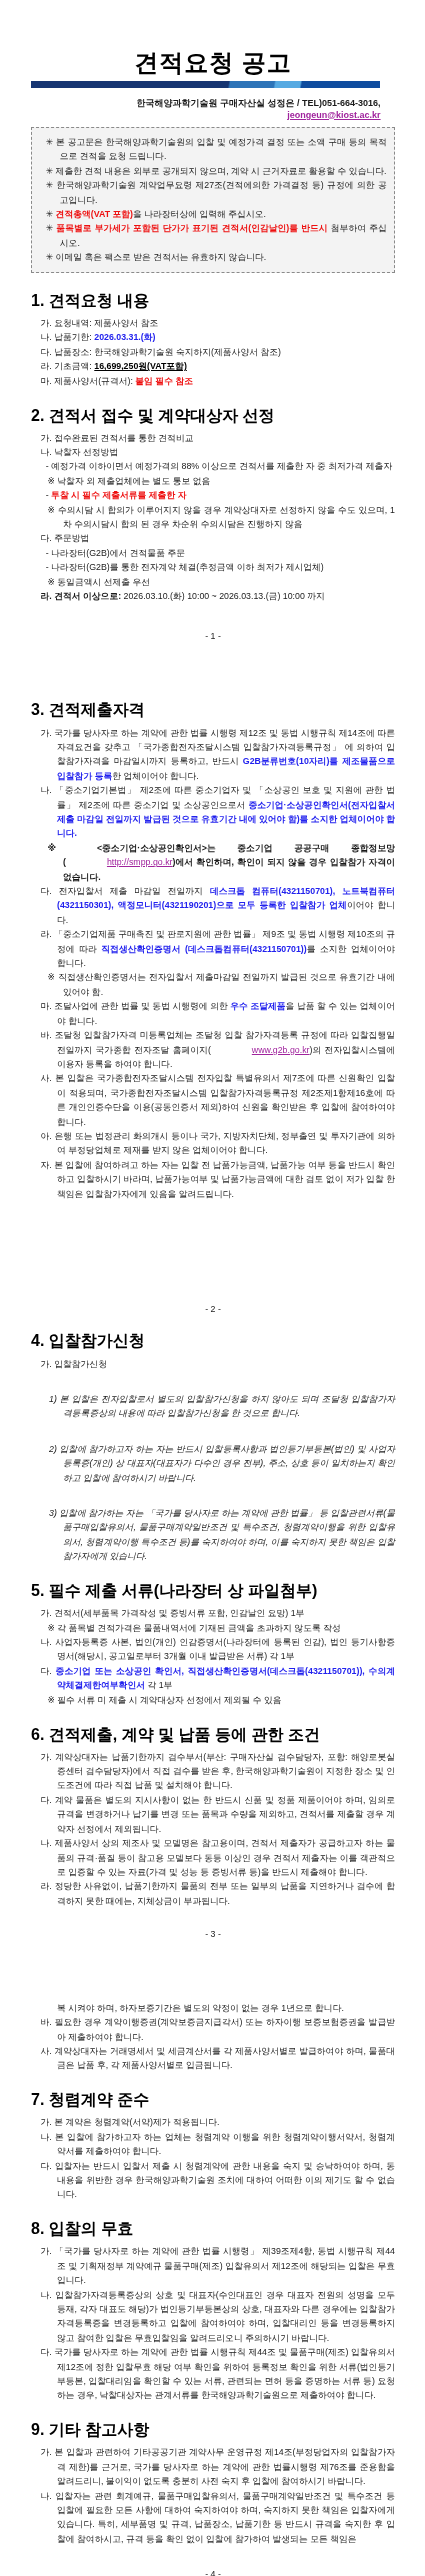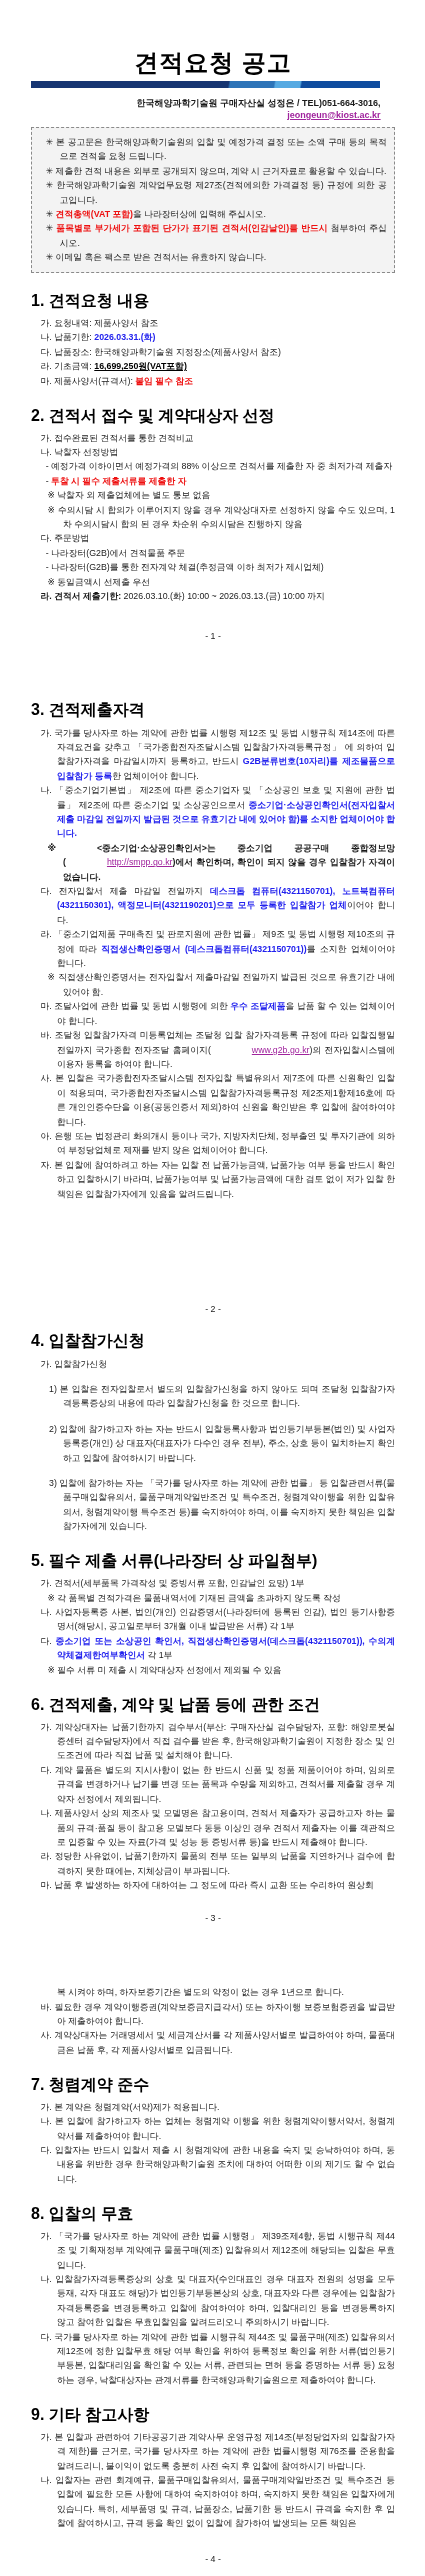--- a/index.html
+++ b/index.html
@@ -13,21 +13,21 @@
   .bar { height:6.7px; margin-top:4.6px; width:349px;
     background:linear-gradient(100deg,#163572 0 56.5%,#2e74b8 57% 69.5%,#57aae2 70% 77%,#0e4c9f 77.5% 100%); }
   .contact { margin-top:8.8px; text-align:right; padding-right:14.4px; font-size:9px; font-weight:600; color:#1a1a1a; }
   .notice { margin-top:7.7px; border:1px dashed #8a8a8a; background:#f3f3f3; padding:6.7px 7.2px 7.7px 6.2px; }
   .p { font-size:8.8px; line-height:14.4px; text-align:justify; color:#1a1a1a; }
   .notice .p { padding-left:21.6px; text-indent:-14px; }
   .h { font-size:16px; font-weight:700; margin:17.5px 0 4.1px 0; color:#000; }
   .ga   { padding-left:26px; text-indent:-16.5px; }
   .dash { padding-left:24px; text-indent:-9.3px; }
   .note { padding-left:32px; text-indent:-15.5px; }
-  .num  { padding-left:32px; text-indent:-14px; margin-top:11px; }
+  .num  { padding-left:32px; text-indent:-14px; margin-top:21px;font-style:italic; }
   .cont { padding-left:26px; }
   .pgfoot { text-align:center; font-size:8.8px; color:#222; }
   .gap1 { margin-top:28px;  margin-bottom:59px; }
   .gap2 { margin-top:103px; margin-bottom:15.5px; }
   .gap3 { margin-top:20.6px;  margin-bottom:62px; }
   .gap4 { margin-top:23px;  margin-bottom:62px; }
   span.r  { color:#ee1010; font-weight:700; }
   span.bl { color:#2222ee; font-weight:700; }
   span.lk { color:#a0239d; text-decoration:underline;padding-left:41px; }
   span.b  { font-weight:700; }
@@ -45,35 +45,35 @@
       <div class="p "><span>✳ 제출한 견적 내용은 외부로 공개되지 않으며, 계약 시 근거자료로 활용할 수 있습니다.</span></div>
       <div class="p "><span>✳ 한국해양과학기술원 계약업무요령 제27조(견적에의한 가격결정 등) 규정에 의한 공고입니다.</span></div>
       <div class="p "><span>✳ </span><span class="r">견적총액(VAT 포함)</span><span>을 나라장터상에 입력해 주십시오.</span></div>
       <div class="p "><span>✳ </span><span class="r">품목별로 부가세가 포함된 단가가 표기된 견적서(인감날인)를 반드시</span><span> 첨부하여 주십시오.</span></div>
       <div class="p "><span>✳ 이메일 혹은 팩스로 받은 견적서는 유효하지 않습니다.</span></div>
     </div>
   <div>
       <div class="h">1. 견적요청 내용</div>
       <div class="p ga"><span>가. 요청내역: 제품사양서 참조</span></div>
       <div class="p ga"><span>나. 납품기한: </span><span class="bl">2026.03.31.(화)</span></div>
-      <div class="p ga"><span>다. 납품장소: 한국해양과학기술원 지정장소(제품사양서 참조)</span></div>
+      <div class="p ga"><span>다. 납품장소: 한국해양과학기술원 숙지하지(제품사양서 참조)</span></div>
       <div class="p ga"><span>라. 기초금액: </span><span class="ub">16,699,250원(VAT포함)</span></div>
       <div class="p ga"><span>마. 제품사양서(규격서): </span><span class="r">붙임 필수 참조</span></div>
       <div class="h">2. 견적서 접수 및 계약대상자 선정</div>
       <div class="p ga"><span>가. 접수완료된 견적서를 통한 견적비교</span></div>
       <div class="p ga"><span>나. 낙찰자 선정방법</span></div>
       <div class="p dash"><span>- 예정가격 이하이면서 예정가격의 88% 이상으로 견적서를 제출한 자 중 최저가격 제출자</span></div>
+      <div class="p note"><span>※ 낙찰자 외 제출업체에는 별도 통보 없음</span></div>
       <div class="p dash"><span>- </span><span class="r">투찰 시 필수 제출서류를 제출한 자</span></div>
-      <div class="p note"><span>※ 낙찰자 외 제출업체에는 별도 통보 없음</span></div>
       <div class="p note"><span>※ 수의시담 시 합의가 이루어지지 않을 경우 계약상대자로 선정하지 않을 수도 있으며, 1차 수의시담시 합의 된 경우 차순위 수의시담은 진행하지 않음</span></div>
       <div class="p ga"><span>다. 주문방법</span></div>
       <div class="p dash"><span>- 나라장터(G2B)에서 견적물품 주문</span></div>
       <div class="p dash"><span>- 나라장터(G2B)를 통한 전자계약 체결(추정금액 이하 최저가 제시업체)</span></div>
       <div class="p note"><span>※ 동일금액시 선제출 우선</span></div>
-      <div class="p ga"><span class="b">라. </span><span class="b">견적서 제출기한:</span><span> 2026.03.10.(화) 10:00 ~ 2026.03.13.(금) 10:00 까지</span></div>
+      <div class="p ga"><span class="b">라. </span><span class="b">견적서 이상으로:</span><span> 2026.03.10.(화) 10:00 ~ 2026.03.13.(금) 10:00 까지</span></div>
       <div class="pgfoot gap1">- 1 -</div>
       <div class="h">3. 견적제출자격</div>
       <div class="p ga"><span>가. 국가를 당사자로 하는 계약에 관한 법률 시행령 제12조 및 동법 시행규칙 제14조에 따른 자격요건을 갖추고 「국가종합전자조달시스템 입찰참가자격등록규정」 에 의하여 입찰참가자격을 마감일시까지 등록하고, 반드시 </span><span class="bl">G2B분류번호(10자리)를 제조물품으로 입찰참가 등록</span><span>한 업체이어야 합니다.</span></div>
       <div class="p ga"><span>나. 「중소기업기본법」 제2조에 따른 중소기업자 및 「소상공인 보호 및 지원에 관한 법률」 제2조에 따른 중소기업 및 소상공인으로서 </span><span class="bl">중소기업·소상공인확인서(전자입찰서 제출 마감일 전일까지 발급된 것으로 유효기간 내에 있어야 함)를 소지한 업체이어야 합니다.</span></div>
       <div class="p note"><span class="b">※ &lt;중소기업·소상공인확인서&gt;는 중소기업 공공구매 종합정보망(</span><span class="lk">http://smpp.go.kr</span><span class="b">)에서 확인하며, 확인이 되지 않을 경우 입찰참가 자격이 없습니다.</span></div>
       <div class="p ga"><span>다. 전자입찰서 제출 마감일 전일까지 </span><span class="bl">데스크톱 컴퓨터(4321150701), 노트북컴퓨터(4321150301), 액정모니터(4321190201)으로 모두 등록한 입찰참가 업체</span><span>이어야 합니다.</span></div>
       <div class="p ga"><span>라. 「중소기업제품 구매촉진 및 판로지원에 관한 법률」 제9조 및 동법 시행령 제10조의 규정에 따라 </span><span class="bl">직접생산확인증명서 (데스크톱컴퓨터(4321150701))</span><span>를 소지한 업체이어야 합니다.</span></div>
       <div class="p note"><span>※ 직접생산확인증명서는 전자입찰서 제출마감일 전일까지 발급된 것으로 유효기간 내에 있어야 함.</span></div>
       <div class="p ga"><span>마. 조달사업에 관한 법률 및 동법 시행령에 의한 </span><span class="bl">우수 조달제품</span><span>을 납품 할 수 있는 업체이어야 합니다.</span></div>
       <div class="p ga"><span>바. 조달청 입찰참가자격 미등록업체는 조달청 입찰 참가자격등록 규정에 따라 입찰집행일 전일까지 국가종합 전자조달 홈페이지(</span><span class="lk">www.g2b.go.kr</span><span>)의 전자입찰시스템에 이용자 등록을 하여야 합니다.</span></div>
@@ -90,21 +90,20 @@
       <div class="p ga"><span>가. 견적서(세부품목 가격작성 및 증빙서류 포함, 인감날인 요망) 1부</span></div>
       <div class="p note"><span>※ 각 품목별 견적가격은 물품내역서에 기재된 금액을 초과하지 않도록 작성</span></div>
       <div class="p ga"><span>나. 사업자등록증 사본, 법인(개인) 인감증명서(나라장터에 등록된 인감), 법인 등기사항증명서(해당시, 공고일로부터 3개월 이내 발급받은 서류) 각 1부</span></div>
       <div class="p ga"><span>다. </span><span class="bl">중소기업 또는 소상공인 확인서, 직접생산확인증명서(데스크톱(4321150701)), 수의계약체결제한여부확인서</span><span> 각 1부</span></div>
       <div class="p note"><span>※ 필수 서류 미 제출 시 계약대상자 선정에서 제외될 수 있음</span></div>
       <div class="h">6. 견적제출, 계약 및 납품 등에 관한 조건</div>
       <div class="p ga"><span>가. 계약상대자는 납품기한까지 검수부서(부산: 구매자산실 검수담당자, 포항: 해양로봇실증센터 검수담당자)에서 직접 검수를 받은 후, 한국해양과학기술원이 지정한 장소 및 인도조건에 따라 직접 납품 및 설치해야 합니다.</span></div>
       <div class="p ga"><span>다. 계약 물품은 별도의 지시사항이 없는 한 반드시 신품 및 정품 제품이어야 하며, 임의로 규격을 변경하거나 납기를 변경 또는 품목과 수량을 제외하고, 견적서를 제출할 경우 계약자 선정에서 제외됩니다.</span></div>
       <div class="p ga"><span>나. 제품사양서 상의 제조사 및 모델명은 참고용이며, 견적서 제출자가 공급하고자 하는 물품의 규격·품질 등이 참고용 모델보다 동등 이상인 경우 견적서 제출자는 이를 객관적으로 입증할 수 있는 자료(가격 및 성능 등 증빙서류 등)을 반드시 제출해야 합니다.</span></div>
       <div class="p ga"><span>라. 정당한 사유없이, 납품기한까지 물품의 전부 또는 일부의 납품을 지연하거나 검수에 합격하지 못한 때에는, 지체상금이 부과됩니다.</span></div>
-      <div class="p ga"><span>마. 납품 후 발생하는 하자에 대하여는 그 정도에 따라 즉시 교환 또는 수리하여 원상회</span></div>
       <div class="pgfoot gap3">- 3 -</div>
       <div class="p cont"><span>복 시켜야 하며, 하자보증기간은 별도의 약정이 없는 경우 1년으로 합니다.</span></div>
       <div class="p ga"><span>바. 필요한 경우 계약이행증권(계약보증금지급각서) 또는 하자이행 보증보험증권을 발급받아 제출하여야 합니다.</span></div>
       <div class="p ga"><span>사. 계약상대자는 거래명세서 및 세금계산서를 각 제품사양서별로 발급하여야 하며, 물품대금은 납품 후, 각 제품사양서별로 입금됩니다.</span></div>
       <div class="h">7. 청렴계약 준수</div>
       <div class="p ga"><span>가. 본 계약은 청렴계약(서약)제가 적용됩니다.</span></div>
       <div class="p ga"><span>나. 본 입찰에 참가하고자 하는 업체는 청렴계약 이행을 위한 청렴계약이행서약서, 청렴계약서를 제출하여야 합니다.</span></div>
       <div class="p ga"><span>다. 입찰자는 반드시 입찰서 제출 시 청렴계약에 관한 내용을 숙지 및 승낙하여야 하며, 동 내용을 위반한 경우 한국해양과학기술원 조치에 대하여 어떠한 이의 제기도 할 수 없습니다.</span></div>
       <div class="h">8. 입찰의 무효</div>
       <div class="p ga"><span>가. 「국가를 당사자로 하는 계약에 관한 법률 시행령」 제39조제4항, 동법 시행규칙 제44조 및 기획재정부 계약예규 물품구매(제조) 입찰유의서 제12조에 해당되는 입찰은 무효입니다.</span></div>

